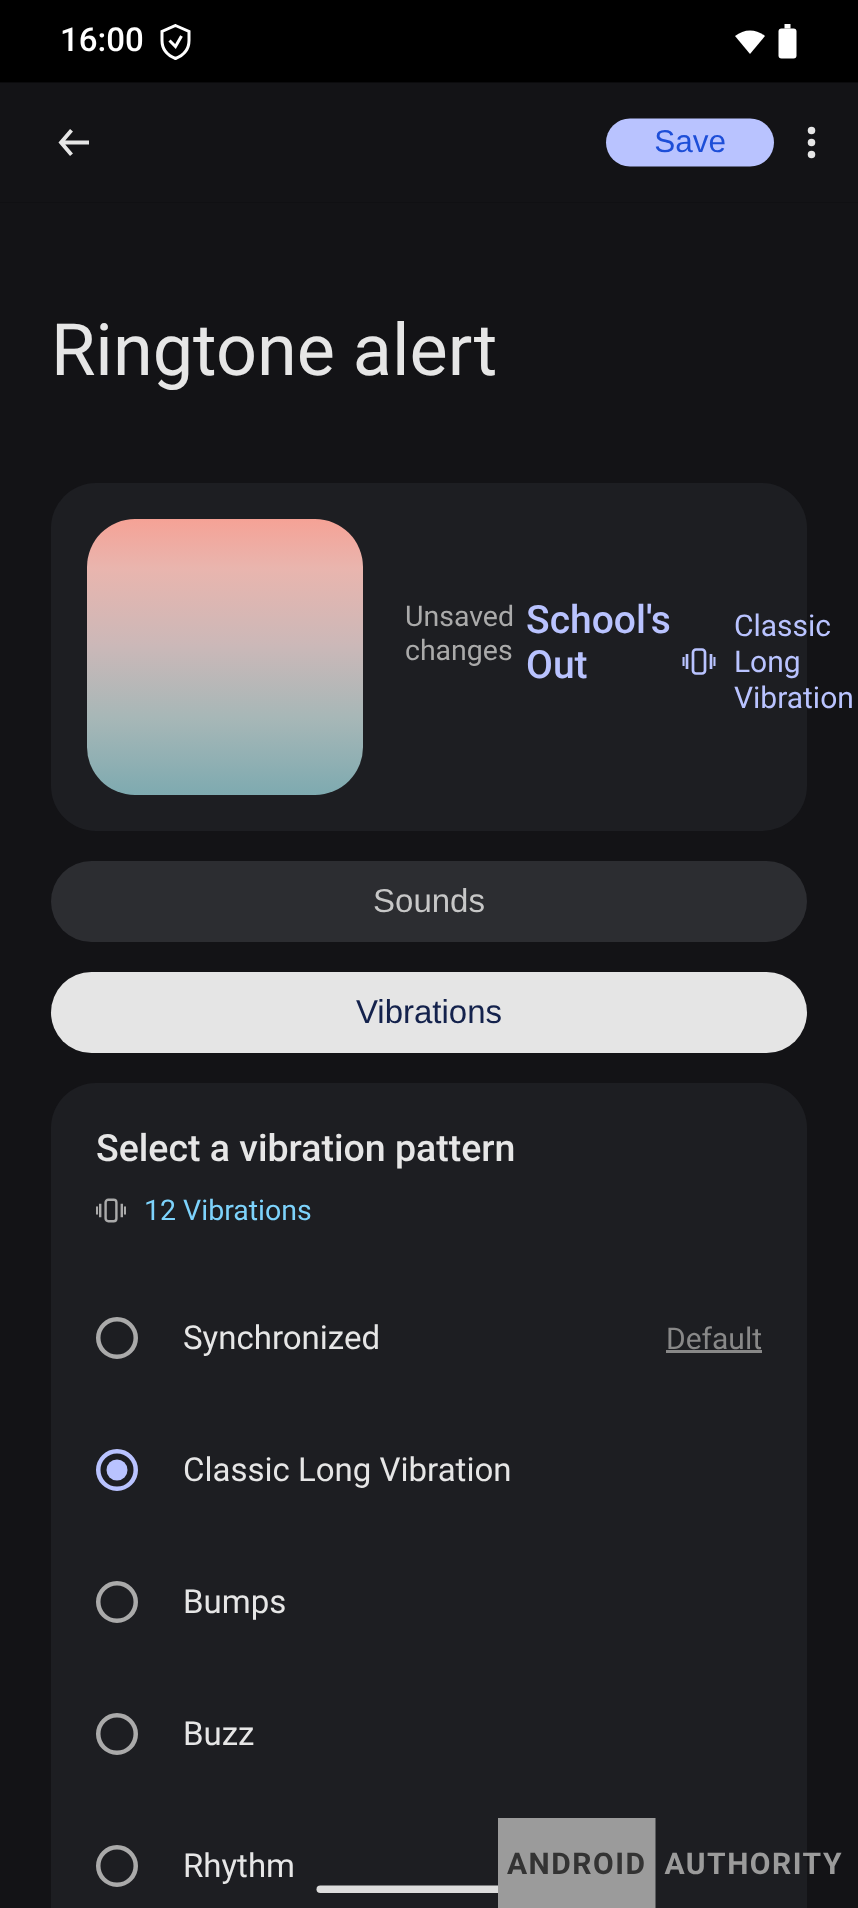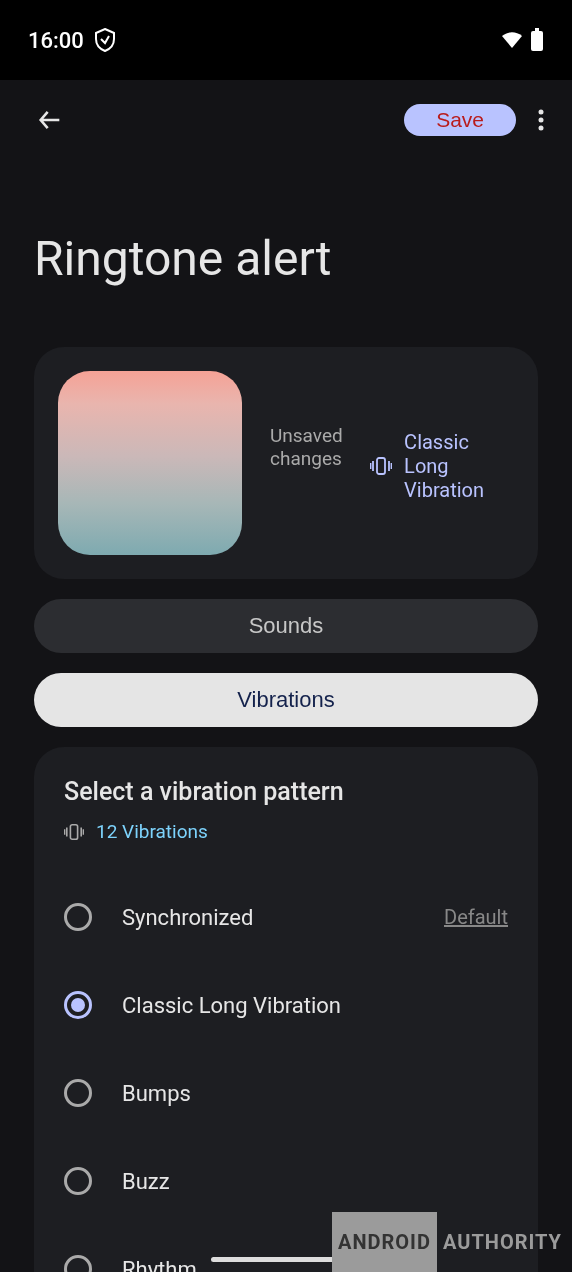--- a/index.html
+++ b/index.html
@@ -6,42 +6,42 @@
     body {
       width: 572px;
       height: 1272px;
       background: #0a0a0a;
       font-family: -apple-system, BlinkMacSystemFont, 'Segoe UI', Roboto, sans-serif;
       color: #e3e3e3;
       overflow: hidden;
       position: relative;
     }
     .status-bar {
-      height: 80px;
+      height: 55px;
       display: flex;
       justify-content: space-between;
       align-items: center;
-      padding: 0 28px;
+      padding: 0 40px;
       background: #000;
     }
     .status-left { display: flex; align-items: center; gap: 10px; }
     .status-time { font-size: 22px; font-weight: 500; color: #fff; }
     .status-right { display: flex; align-items: center; gap: 6px; }
     .topbar {
       display: flex;
       align-items: center;
       justify-content: space-between;
       padding: 18px 20px 18px 28px;
       background: #131316;
     }
     .back-btn { background: none; border: none; cursor: pointer; padding: 8px; }
     .topbar-right { display: flex; align-items: center; gap: 14px; }
     .save-btn {
       background: #b9c3ff;
-      color: #b91c1c;
+      color: #1d4ed8;
       border: none;
       border-radius: 28px;
       padding: 4px 32px;
       font-size: 21px;
       font-weight: 500;
       cursor: pointer;
     }
     .more-btn { background: none; border: none; cursor: pointer; padding: 10px 8px; }
     .page-title {
       font-size: 48px;
@@ -195,20 +195,21 @@
   </div>
 </div>
 
 <h1 class="page-title">Ringtone alert</h1>
 
 <div class="content">
   <div class="preview-card">
     <div class="thumbnail"></div>
     <div class="preview-info">
       <div class="unsaved">Unsaved changes</div>
+      <div class="song-title">School's Out</div>
       <div class="vibration-row">
         <span>
           <svg width="22" height="20" viewBox="0 0 22 20">
               <rect x="7" y="2" width="8" height="16" rx="2" fill="none" stroke="#b9c3ff" stroke-width="1.8"></rect>
               <line x1="3" y1="5" x2="3" y2="15" stroke="#b9c3ff" stroke-width="1.8"></line>
               <line x1="0.5" y1="7" x2="0.5" y2="13" stroke="#b9c3ff" stroke-width="1.8"></line>
               <line x1="19" y1="5" x2="19" y2="15" stroke="#b9c3ff" stroke-width="1.8"></line>
               <line x1="21.5" y1="7" x2="21.5" y2="13" stroke="#b9c3ff" stroke-width="1.8"></line>
             </svg>
         </span>

